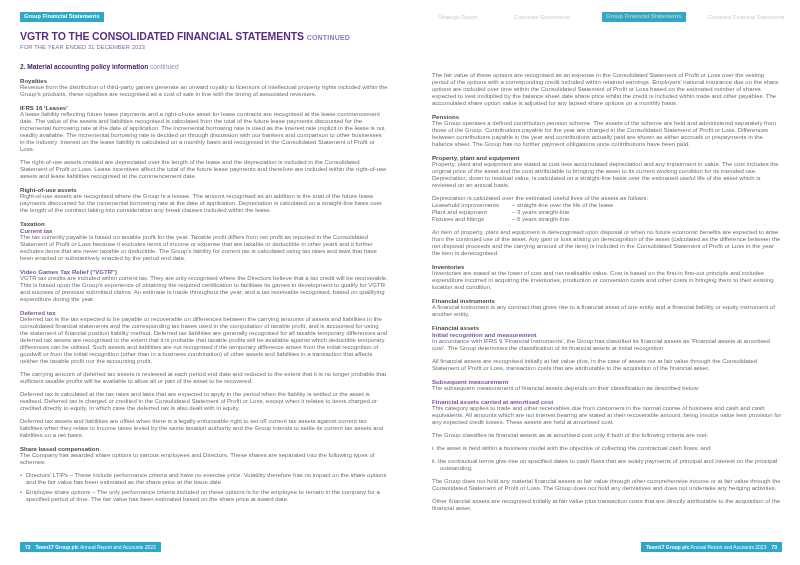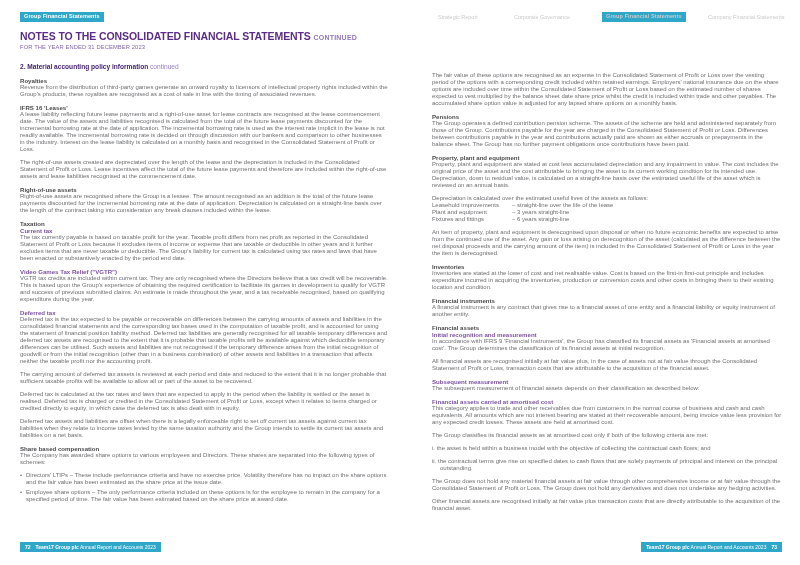--- a/index.html
+++ b/index.html
@@ -64,21 +64,21 @@
 <body>
 
 <span class="abs badge" style="left:20px;top:12px;">Group Financial Statements</span>
 
 <span class="nav-item" style="left:438px;">Strategic Report</span>
 <span class="nav-item" style="left:514px;">Corporate Governance</span>
 <span class="nav-item active badge" style="position:absolute;left:602px;">Group Financial Statements</span>
 <span class="nav-item" style="left:708px;">Company Financial Statements</span>
 
 <div class="page-title">
-  <span>NOTES TO THE CONSOLIDATED FINANCIAL STATEMENTS</span>
+  <span>VGTR TO THE CONSOLIDATED FINANCIAL STATEMENTS</span>
   <span class="cont">CONTINUED</span>
 </div>
 <div class="page-subtitle">FOR THE YEAR ENDED 31 DECEMBER 2023</div>
 
 <div class="col col-left" id="col-left">
     <div class="section-heading"><span class="sec-main">2. Material accounting policy information</span><span class="sec-cont"> continued</span></div>
     <div class="h-bold">Royalties</div>
     <p class="p">Revenue from the distribution of third-party games generate an onward royalty to licensors of intellectual property rights included within the Group's products, these royalties are recognised as a cost of sale in line with the timing of associated revenues.</p>
     <div class="h-bold">IFRS 16 'Leases'</div>
     <p class="p">A lease liability reflecting future lease payments and a right-of-use asset for lease contracts are recognised at the lease commencement date. The value of the assets and liabilities recognised is calculated from the total of the future lease payments discounted for the incremental borrowing rate at the date of application. The incremental borrowing rate is used as the interest rate implicit in the lease is not readily available. The incremental borrowing rate is decided on through discussion with our bankers and comparison to other businesses in the industry. Interest on the lease liability is calculated on a monthly basis and recognised in the Consolidated Statement of Profit or Loss.</p>

